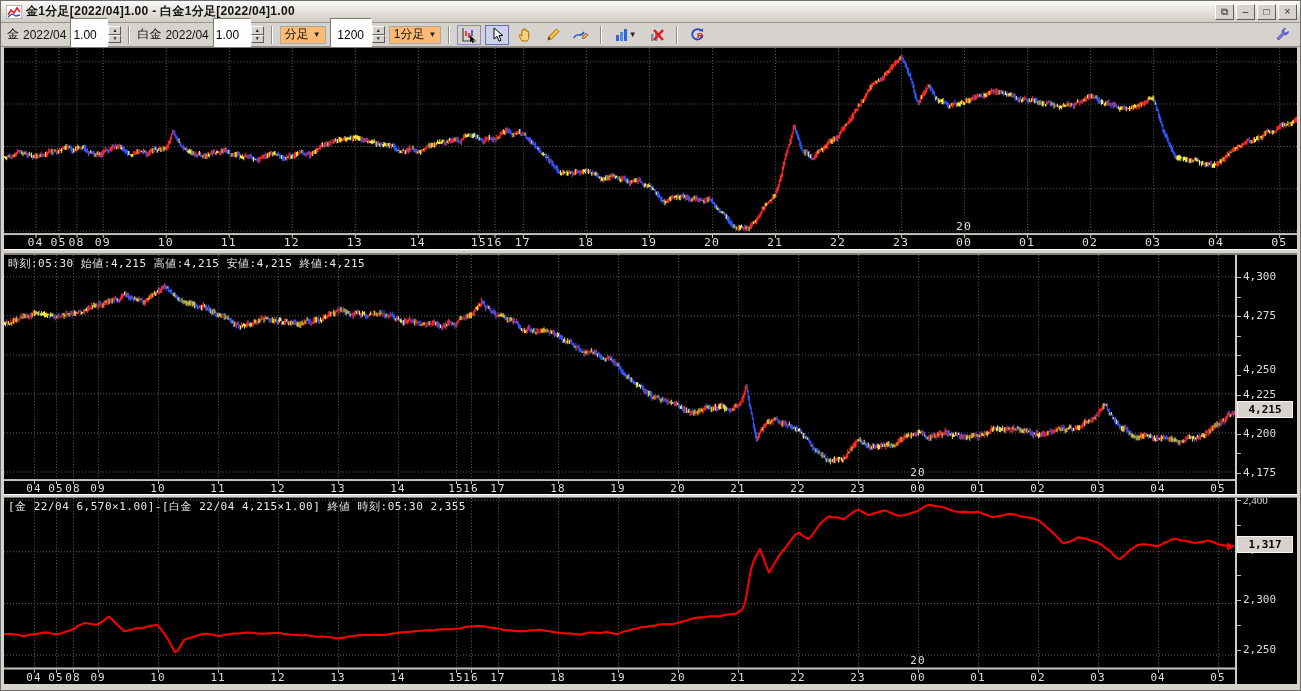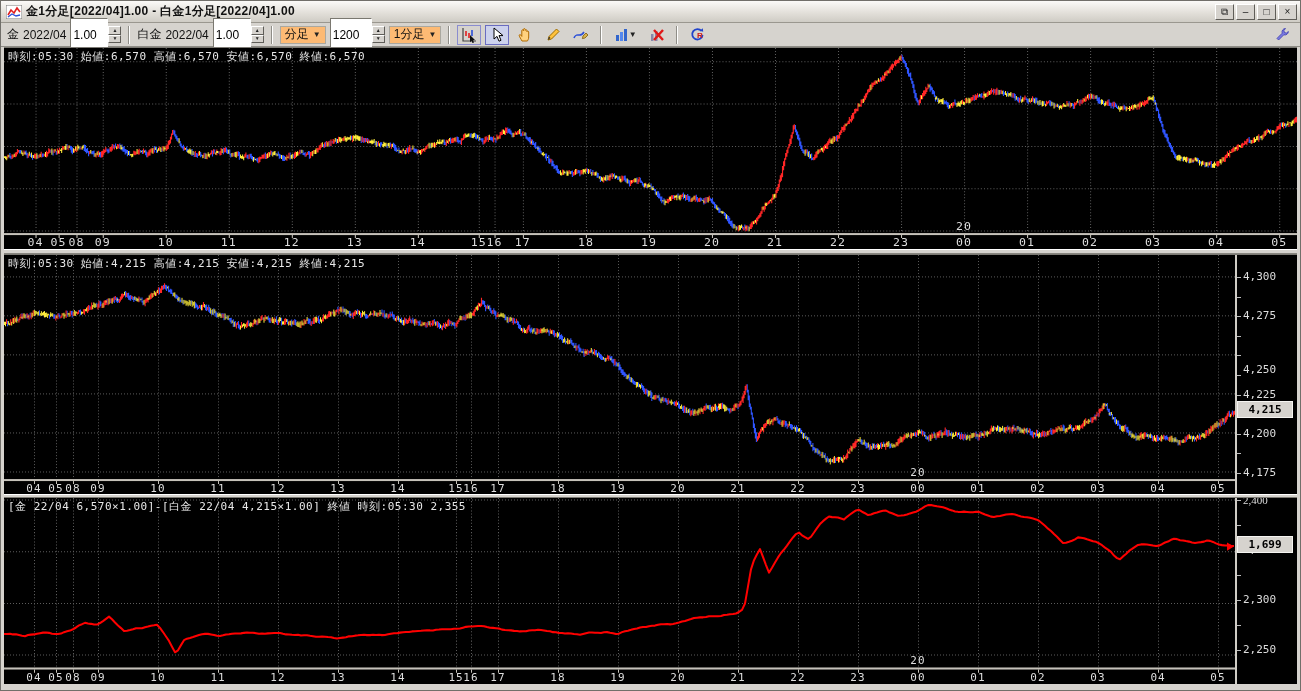--- a/index.html
+++ b/index.html
@@ -93,21 +93,21 @@
         <button class="sb">▲</button>
         <button class="sb">▼</button>
       </span>
     </span>
     <span class="vsep"></span>
     <button class="drop">
       <span>分足</span>
       <span class="caret">▼</span>
     </button>
     <span class="field">
-      <input class="num" style="width: 42px;" value="1200">
+      <input class="num" style="width: 42px; text-align: center;" value="1200">
       <span class="spin">
         <button class="sb">▲</button>
         <button class="sb">▼</button>
       </span>
     </span>
     <button class="drop">
       <span>1分足</span>
       <span class="caret">▼</span>
     </button>
     <span class="vsep"></span>
@@ -205,21 +205,20 @@
             <text x="974" y="199" fill="#dedede" font-size="11" font-family="DejaVu Sans Mono,monospace" text-anchor="middle" letter-spacing="1">01</text>
             <text x="1034" y="199" fill="#dedede" font-size="11" font-family="DejaVu Sans Mono,monospace" text-anchor="middle" letter-spacing="1">02</text>
             <text x="1094" y="199" fill="#dedede" font-size="11" font-family="DejaVu Sans Mono,monospace" text-anchor="middle" letter-spacing="1">03</text>
             <text x="1154" y="199" fill="#dedede" font-size="11" font-family="DejaVu Sans Mono,monospace" text-anchor="middle" letter-spacing="1">04</text>
             <text x="1214" y="199" fill="#dedede" font-size="11" font-family="DejaVu Sans Mono,monospace" text-anchor="middle" letter-spacing="1">05</text>
             <text x="914" y="183" fill="#dedede" font-size="11" font-family="DejaVu Sans Mono,monospace" text-anchor="middle" letter-spacing="1">20</text>
             <path d="M5.6 105.5V110.8M6.7 108.2V111.7M14.9 102.5V105.9M15.9 102.4V106.1M20.0 103.8V107.1M21.0 103.0V107.8M22.1 105.2V110.7M25.1 105.9V109.6M27.2 107.6V112.3M32.3 107.4V111.1M36.4 106.1V109.8M37.4 106.0V109.3M44.6 102.2V105.2M46.7 102.8V108.1M49.8 103.4V107.2M60.0 96.6V101.4M63.1 98.2V102.2M64.1 98.5V105.2M65.1 99.8V106.7M72.3 98.9V102.3M76.4 97.1V103.5M77.5 97.4V104.6M78.5 101.2V105.9M79.5 100.5V105.3M80.5 103.6V108.7M83.6 103.7V106.7M84.6 103.5V106.9M85.7 103.0V109.3M90.8 104.3V109.3M91.8 104.5V110.0M98.0 101.1V104.1M99.0 102.0V106.0M100.0 101.1V105.3M104.1 97.0V100.9M106.2 96.1V100.3M110.3 96.0V101.4M112.3 96.9V102.9M113.4 99.4V104.3M114.4 98.4V104.2M115.4 101.4V107.0M116.4 101.9V105.8M117.5 102.6V108.8M119.5 103.6V108.4M129.8 102.6V105.3M131.8 102.6V106.6M134.9 102.2V107.8M135.9 104.0V109.7M143.1 98.5V105.1M145.2 99.2V105.4M150.3 100.7V104.6M161.6 82.1V87.0M162.6 83.0V89.0M163.6 86.7V91.3M164.6 88.2V93.2M165.7 90.4V94.4M167.7 93.5V98.5M168.7 96.0V99.9M169.8 98.5V101.0M170.8 97.2V103.2M173.9 98.9V104.2M174.9 101.4V105.1M179.0 101.6V108.5M181.1 104.4V109.5M183.1 105.6V109.5M184.1 106.0V110.4M187.2 104.6V109.7M188.2 107.0V108.9M191.3 105.2V111.5M198.5 103.1V109.0M200.6 102.1V106.4M204.7 104.0V106.6M208.8 100.3V106.9M211.8 99.9V105.7M212.9 102.1V106.5M214.9 102.1V107.4M215.9 106.0V110.1M219.0 105.4V108.5M223.1 103.7V108.5M224.1 104.6V112.3M231.3 107.2V110.8M232.4 107.2V111.8M234.4 106.2V110.0M235.4 106.4V111.5M236.5 108.6V113.0M238.5 109.8V112.8M240.6 110.8V113.9M241.6 110.2V115.4M248.8 105.1V111.5M254.9 103.4V108.0M259.0 105.6V108.1M261.1 104.0V108.4M262.1 106.3V111.2M263.1 107.1V110.7M265.2 107.7V113.2M266.2 107.9V113.5M267.2 108.5V113.5M272.4 105.1V112.2M275.4 106.7V110.6M282.6 102.2V106.7M284.7 102.8V107.5M285.7 105.4V107.7M286.7 104.6V109.2M289.8 103.5V107.3M290.8 103.7V111.4M304.2 96.7V100.1M306.2 94.2V99.4M310.3 93.3V99.0M312.4 93.5V95.7M316.5 90.9V96.2M330.8 88.2V92.2M340.1 89.3V95.5M342.1 90.2V95.2M344.2 90.5V94.6M346.2 90.4V95.3M348.3 92.7V95.6M353.4 93.2V97.7M355.5 94.5V99.1M358.5 94.8V99.9M359.6 94.7V98.0M364.7 96.5V100.7M367.8 94.9V99.2M370.8 95.1V100.3M371.9 96.3V103.2M372.9 97.4V103.7M373.9 100.1V104.5M376.0 99.9V106.1M378.0 102.4V105.4M381.1 102.4V106.1M384.2 100.1V105.0M387.3 100.0V104.2M390.3 99.9V104.5M391.4 101.3V105.5M392.4 101.3V104.8M393.4 102.1V107.0M405.7 96.1V100.5M419.1 92.0V97.6M420.1 94.2V97.4M425.2 90.0V96.3M431.4 88.9V94.5M432.4 89.4V95.9M433.4 92.7V94.6M434.4 92.7V96.4M443.7 86.8V90.0M444.7 85.4V90.0M448.8 85.6V91.2M449.8 86.6V92.0M451.9 87.5V93.5M453.9 90.7V92.7M455.0 90.8V94.2M456.0 90.7V96.9M460.1 89.7V92.5M463.2 89.3V92.7M464.2 89.2V93.0M465.2 89.7V94.1M468.3 90.6V95.3M479.6 79.8V85.9M480.6 81.4V85.2M481.6 81.0V86.4M482.7 83.0V87.1M483.7 85.1V89.6M491.9 81.3V88.6M492.9 85.7V88.8M495.0 86.0V88.0M497.0 85.1V91.1M498.0 89.0V92.2M499.1 89.9V93.4M500.1 89.5V94.6M501.1 89.8V96.7M503.2 91.9V97.4M504.2 93.6V97.6M505.2 95.7V99.9M506.2 94.5V101.6M507.3 99.4V100.9M508.3 98.3V103.5M509.3 98.9V105.2M510.4 100.2V105.0M511.4 103.2V106.9M515.5 106.0V111.1M516.5 105.9V113.3M518.6 107.5V115.7M519.6 111.1V116.6M521.6 111.7V118.9M522.7 113.4V118.9M523.7 116.6V121.5M524.7 118.4V120.9M525.7 117.5V123.2M526.8 118.0V125.7M527.8 121.7V126.5M528.8 123.3V126.3M535.0 124.3V126.4M540.1 123.5V126.4M541.1 123.1V129.7M546.3 122.8V126.4M547.3 122.6V125.7M548.3 123.0V128.9M555.5 121.1V125.9M558.6 121.6V126.7M560.6 122.5V127.9M564.7 125.2V130.4M565.7 125.5V130.4M567.8 128.7V134.6M574.0 127.6V133.9M578.1 126.2V130.0M581.1 125.9V131.5M584.2 129.0V132.3M585.2 129.2V132.5M590.4 128.5V132.8M591.4 128.1V134.3M592.4 131.2V135.3M594.5 132.2V136.1M595.5 133.0V139.1M602.7 130.2V136.4M605.8 130.4V135.3M606.8 133.1V135.7M607.8 134.3V138.1M608.8 136.2V140.0M611.9 136.9V140.9M616.0 136.2V141.7M618.1 138.7V142.8M619.1 141.3V143.7M620.1 141.6V147.2M622.2 144.0V149.8M623.2 144.0V151.0M624.2 146.2V151.2M625.2 149.2V154.1M626.3 149.2V155.9M628.3 150.9V157.2M637.6 147.8V151.4M641.7 146.3V150.7M646.8 145.2V152.1M648.8 147.5V153.4M650.9 146.7V152.7M651.9 148.6V154.4M652.9 149.1V154.2M659.1 147.4V153.3M660.1 149.8V155.1M663.2 150.3V154.2M664.2 151.1V153.4M666.3 150.8V157.4M668.3 149.9V155.9M672.4 150.4V153.4M673.5 151.8V155.6M674.5 150.7V156.6M675.5 154.2V157.3M676.5 155.0V161.1M677.6 156.9V161.6M679.6 159.5V163.1M680.6 160.4V165.5M681.7 161.2V165.7M683.7 163.5V166.8M685.8 164.9V168.7M686.8 165.8V171.5M688.8 167.8V174.0M689.9 168.8V176.3M690.9 170.6V177.2M691.9 173.8V178.9M693.0 173.4V180.4M694.0 176.3V181.3M696.0 177.7V181.0M698.1 179.6V182.5M703.2 178.7V182.2M705.3 177.5V183.1M708.3 178.6V183.4M753.5 77.5V84.7M754.5 81.8V87.7M755.5 83.8V91.8M756.6 86.9V92.9M757.6 90.1V98.6M758.6 93.9V101.4M759.6 97.8V103.4M760.7 101.7V105.6M761.7 102.8V106.6M764.8 102.0V108.2M766.8 103.6V111.4M768.9 106.1V112.8M769.9 110.4V112.6M792.5 88.0V93.7M834.5 29.5V33.7M855.0 6.7V11.7M856.1 9.0V14.7M857.1 11.7V15.5M858.1 13.0V19.2M859.1 15.1V21.2M860.2 19.1V25.8M861.2 20.3V28.6M862.2 25.3V28.9M863.2 24.7V32.3M864.3 30.3V36.0M865.3 33.2V40.1M866.3 36.4V45.4M867.3 41.9V50.5M868.4 45.1V53.0M869.4 49.9V54.8M870.4 52.5V57.6M881.7 35.9V44.0M882.7 38.4V42.4M883.8 39.7V46.6M884.8 42.3V46.5M885.8 43.5V49.0M886.8 47.8V53.7M888.9 50.0V54.2M895.0 52.3V56.7M896.1 53.8V56.0M897.1 52.8V57.0M898.1 54.2V59.6M899.1 54.7V61.2M905.3 51.7V56.8M906.3 55.0V57.9M923.8 47.7V53.0M927.9 47.1V49.8M929.9 46.2V49.8M930.9 45.3V50.1M941.2 42.3V44.5M943.3 41.4V45.4M946.3 41.8V46.9M948.4 42.2V46.6M951.5 42.8V48.3M952.5 44.5V46.9M955.6 43.8V48.4M959.7 45.2V50.0M961.7 45.1V50.4M962.7 46.2V53.0M964.8 49.4V53.4M965.8 49.5V54.7M967.9 48.1V53.7M973.0 49.6V52.2M974.0 50.8V54.7M975.1 51.1V56.4M980.2 50.1V54.7M982.2 49.8V56.1M983.3 50.0V55.0M985.3 53.1V58.1M987.4 54.6V57.1M990.4 53.5V57.3M995.6 52.3V57.8M996.6 53.0V58.8M998.6 54.6V57.9M1000.7 55.7V59.9M1003.8 56.8V60.4M1014.0 53.5V58.8M1017.1 55.2V58.1M1018.1 56.0V61.4M1023.3 53.4V55.5M1025.3 51.7V55.8M1033.5 46.2V50.7M1036.6 47.0V51.3M1038.7 48.3V51.0M1040.7 47.6V53.2M1041.7 49.8V55.6M1042.8 49.4V56.3M1043.8 52.2V55.8M1046.9 53.0V57.4M1052.0 51.6V58.3M1053.0 54.7V58.1M1054.0 55.2V60.6M1056.1 54.0V61.0M1058.1 54.9V59.3M1059.2 56.8V60.2M1060.2 59.0V61.4M1066.4 57.0V61.9M1067.4 58.6V61.8M1095.1 49.0V54.4M1096.1 52.3V57.2M1097.1 55.1V63.6M1098.2 59.9V63.4M1099.2 61.8V70.5M1100.2 66.1V73.5M1101.2 69.0V75.5M1102.3 73.4V79.1M1103.3 76.3V84.8M1104.3 81.4V86.9M1105.3 82.3V89.6M1106.4 85.9V90.8M1107.4 86.2V93.9M1108.4 89.6V96.0M1109.4 94.2V99.4M1110.5 95.4V101.1M1111.5 97.8V104.5M1112.5 99.5V104.9M1113.5 102.9V107.3M1114.6 104.8V110.5M1115.6 106.7V111.8M1121.7 109.9V113.6M1127.9 110.8V115.9M1132.0 111.9V115.6M1136.1 110.2V113.4M1137.1 110.7V115.7M1139.2 113.9V116.3M1143.3 115.1V119.9M1146.4 114.4V120.0M1149.4 113.5V120.4M1185.4 89.4V95.4M1186.4 92.1V95.4M1195.6 88.6V92.5M1203.8 81.4V84.8M1205.9 82.0V86.4M1216.1 74.9V79.0M1220.2 75.7V80.1" stroke="#2f55ff" stroke-width="1.1" fill="none"></path>
             <path d="M3.6 107.4V111.0M7.7 106.8V111.6M8.7 107.2V110.4M10.8 104.9V109.8M11.8 104.4V109.0M12.8 101.6V106.9M13.8 102.6V104.9M19.0 103.1V107.2M23.1 106.1V110.3M29.2 106.1V111.1M30.3 106.4V111.3M33.3 107.4V110.6M35.4 104.3V110.0M38.5 106.2V108.9M40.5 103.3V110.1M41.5 104.6V109.1M42.6 100.8V106.2M43.6 101.8V105.2M47.7 101.7V105.6M50.8 101.1V107.0M52.8 100.3V106.3M55.9 98.4V102.7M56.9 98.9V102.1M61.0 98.1V102.8M67.2 101.5V104.9M69.2 98.8V104.5M73.3 100.1V101.8M81.6 103.6V106.9M87.7 105.5V110.0M89.8 103.2V109.5M92.8 103.7V110.1M93.9 103.2V109.9M94.9 101.3V107.2M95.9 102.2V105.5M96.9 99.5V104.4M101.0 99.5V104.1M102.1 99.1V104.2M103.1 96.5V103.0M105.1 97.8V101.9M108.2 96.4V101.5M109.3 97.1V100.8M123.6 103.3V107.2M124.6 103.7V107.8M125.7 104.0V107.4M127.7 102.4V107.0M128.7 101.2V107.1M132.8 100.9V106.4M136.9 104.7V109.7M138.0 102.7V108.3M139.0 101.8V108.0M140.0 101.0V104.9M142.1 100.6V106.3M148.2 98.9V103.3M151.3 98.7V103.3M154.4 97.9V103.6M155.4 97.0V102.3M156.4 93.1V101.4M157.5 92.4V97.2M158.5 89.3V95.9M159.5 85.9V91.9M160.5 82.3V87.4M171.8 99.6V102.8M182.1 103.5V109.6M185.2 104.0V108.5M190.3 105.8V110.5M193.4 106.8V111.8M196.4 105.2V107.9M197.5 102.8V106.7M199.5 101.8V106.8M202.6 101.9V107.8M205.7 103.4V108.1M206.7 100.5V107.6M209.8 100.5V104.9M210.8 99.7V104.7M218.0 105.3V109.2M222.1 103.9V109.1M229.3 106.8V110.5M230.3 105.0V109.9M233.4 106.8V111.6M242.6 109.7V115.9M243.6 109.1V114.5M244.7 109.5V111.9M245.7 107.2V111.1M246.7 107.2V111.4M247.7 106.3V111.1M249.8 106.6V111.6M251.8 104.4V110.3M253.9 103.1V107.4M269.3 107.2V113.3M271.3 105.2V111.2M276.5 105.0V111.6M277.5 104.1V110.5M280.6 104.8V108.1M281.6 102.2V106.2M287.7 105.9V109.1M288.8 104.5V107.6M291.8 104.6V110.8M292.9 103.9V108.2M294.9 102.5V106.4M298.0 100.3V105.1M299.0 100.7V105.0M300.1 97.9V102.3M301.1 97.2V102.6M302.1 95.4V100.3M305.2 94.9V100.3M307.2 93.5V99.1M309.3 93.4V98.3M311.3 92.0V98.4M313.4 91.5V96.4M314.4 92.1V96.1M318.5 89.1V95.8M322.6 90.5V93.3M323.7 89.1V93.8M331.9 88.2V94.6M341.1 88.9V94.5M343.1 90.4V95.0M345.2 90.7V94.4M347.2 91.7V96.1M356.5 93.4V98.2M368.8 96.3V101.3M379.0 102.3V106.7M383.1 100.6V106.2M385.2 99.8V106.2M386.2 97.6V104.4M388.3 100.7V102.2M394.4 102.0V106.0M397.5 101.4V106.8M398.5 101.5V104.7M400.6 100.4V104.5M401.6 98.4V102.4M402.6 98.0V101.5M403.7 96.4V99.1M408.8 95.3V99.5M410.8 95.6V99.8M421.1 92.2V98.4M423.2 91.5V96.4M426.2 91.3V95.5M427.3 90.1V95.4M428.3 90.4V95.0M430.3 89.5V94.8M435.5 90.8V97.6M436.5 90.6V93.0M437.5 86.9V92.5M438.5 85.8V91.0M457.0 92.6V96.7M458.0 89.2V95.6M459.1 88.8V94.1M461.1 87.8V94.4M466.2 88.6V94.9M469.3 87.0V93.0M471.4 87.6V91.1M472.4 84.4V91.2M473.4 83.8V87.6M474.4 82.0V87.4M477.5 80.0V87.5M478.6 80.1V85.4M485.7 85.7V89.5M486.8 83.7V87.2M488.8 83.5V87.1M489.8 82.7V86.8M493.9 84.0V88.2M502.1 91.8V97.2M520.6 111.2V115.1M531.9 122.1V127.7M538.0 122.6V126.5M542.2 124.6V128.4M543.2 122.8V127.9M545.2 121.5V126.6M549.3 122.5V127.5M550.4 122.7V126.3M554.5 121.0V124.1M557.5 122.3V125.3M561.6 124.7V128.0M570.9 129.2V135.1M576.0 128.7V133.5M577.0 126.4V133.1M579.1 125.6V131.7M588.3 128.1V134.6M589.3 129.0V133.4M596.5 132.8V138.7M597.5 132.6V136.8M598.6 132.7V135.6M599.6 131.7V134.6M603.7 131.8V136.6M604.7 129.6V134.4M610.9 135.4V140.1M631.4 151.5V155.8M632.4 151.8V156.2M633.5 149.2V154.6M635.5 148.0V153.6M636.5 147.9V151.7M638.6 147.7V152.8M644.7 147.8V151.9M645.8 146.5V149.7M649.9 147.8V152.8M654.0 151.6V154.8M656.0 149.8V153.7M658.1 148.2V154.5M661.1 150.9V154.6M662.2 150.4V154.8M667.3 150.6V156.4M669.4 149.8V155.0M671.4 148.4V153.7M699.1 178.3V184.2M704.2 179.8V183.4M706.3 178.2V184.1M707.3 178.4V183.5M710.4 177.1V182.0M711.4 175.4V181.9M712.4 174.1V180.2M714.5 173.0V177.0M716.5 170.5V177.3M717.6 169.4V174.1M718.6 167.8V171.6M719.6 166.1V170.7M720.6 164.0V169.5M721.7 159.5V166.6M723.7 158.9V164.6M724.8 155.3V162.2M726.8 155.2V158.0M727.8 154.1V157.0M728.9 152.8V156.3M730.9 150.6V156.1M731.9 147.0V152.7M735.0 142.5V150.5M736.0 139.8V145.6M737.1 136.7V143.6M738.1 132.2V140.2M739.1 127.9V135.0M740.1 125.8V133.5M741.2 118.7V130.0M742.2 113.8V122.9M743.2 110.8V118.9M744.2 105.6V112.3M745.3 102.2V109.2M746.3 99.7V105.7M747.3 96.6V100.7M748.3 91.1V98.5M749.4 87.2V96.6M750.4 84.7V91.0M751.4 77.7V86.2M752.4 76.6V82.0M763.7 101.7V105.9M770.9 109.6V112.8M771.9 107.1V112.3M773.0 104.2V110.9M774.0 103.6V110.1M776.0 102.0V105.7M777.1 101.6V104.7M780.1 98.7V105.3M781.2 97.3V103.0M782.2 96.7V101.0M783.2 95.8V101.5M784.2 93.8V101.4M785.3 91.8V97.2M786.3 90.1V95.4M789.4 88.6V96.1M791.4 89.1V93.0M793.5 87.5V93.9M794.5 87.7V91.2M795.5 84.4V90.9M796.6 82.6V87.4M797.6 79.2V85.5M798.6 79.5V82.7M799.6 77.7V84.3M800.7 75.9V82.6M802.7 75.2V77.6M803.7 73.0V76.5M804.8 69.4V76.4M805.8 71.3V73.9M806.8 67.7V74.9M807.8 65.3V72.9M808.9 64.7V71.0M809.9 61.3V66.1M810.9 60.8V65.7M811.9 61.0V63.5M813.0 55.6V63.6M815.0 56.8V58.8M816.1 51.8V59.1M817.1 51.6V55.4M819.1 48.0V54.0M820.2 45.8V51.9M821.2 44.9V49.7M822.2 41.8V46.8M823.2 40.9V44.8M824.3 37.3V44.1M826.3 34.7V41.5M827.3 34.8V39.2M828.4 33.7V37.1M829.4 32.5V36.9M831.4 32.4V36.2M833.5 31.7V34.5M835.5 29.6V33.8M836.6 27.3V32.3M837.6 28.3V33.1M838.6 24.2V30.7M839.6 23.3V27.6M840.7 22.4V28.2M842.7 20.5V25.7M843.7 18.6V25.2M844.8 16.7V21.7M845.8 15.7V22.3M846.8 16.3V19.9M847.9 13.4V17.6M848.9 11.8V18.4M849.9 12.4V16.1M850.9 11.6V15.1M852.0 9.7V15.4M854.0 7.3V13.0M871.4 51.8V57.6M872.5 47.3V55.6M874.5 45.1V51.6M875.5 42.7V48.7M876.6 42.5V47.9M877.6 38.9V46.3M878.6 40.5V44.3M879.7 36.0V41.5M901.2 56.4V60.6M903.2 54.8V60.1M904.3 54.3V58.0M912.5 52.0V56.2M915.6 50.2V55.5M917.6 51.6V55.1M920.7 49.5V54.1M921.7 49.2V53.1M922.7 47.3V52.5M924.8 46.6V52.3M925.8 47.4V52.1M926.8 45.4V50.1M932.0 48.3V50.1M933.0 43.7V51.8M936.1 44.3V49.2M937.1 42.7V47.9M939.2 42.3V47.0M940.2 40.4V46.1M942.2 40.9V46.9M944.3 41.4V47.5M945.3 40.0V46.9M949.4 42.0V46.2M960.7 45.6V49.8M966.8 50.0V55.1M971.0 49.8V53.8M972.0 47.7V52.0M977.1 52.6V55.5M979.2 48.4V53.7M992.5 52.9V58.3M993.5 54.0V56.3M994.5 52.9V55.6M1001.7 57.1V59.1M1007.9 56.5V59.8M1012.0 53.3V58.1M1015.1 54.8V60.1M1019.2 54.6V61.1M1020.2 55.1V57.9M1021.2 53.2V56.9M1024.3 52.2V58.1M1026.3 51.9V56.4M1027.4 50.2V54.9M1029.4 48.8V54.3M1030.4 48.8V53.5M1032.5 45.9V52.6M1034.6 45.9V51.4M1037.6 46.8V51.6M1049.9 53.7V57.0M1051.0 52.1V58.4M1055.1 54.7V58.5M1057.1 53.9V59.5M1065.3 58.1V62.8M1069.4 59.1V62.0M1072.5 59.4V63.0M1074.6 57.0V62.5M1078.7 56.8V62.1M1080.7 54.9V61.7M1081.7 53.7V59.8M1083.8 53.5V57.3M1084.8 54.5V57.8M1085.8 52.6V58.7M1086.9 52.9V57.2M1087.9 52.3V56.0M1088.9 49.4V56.1M1126.9 109.8V113.9M1131.0 111.0V115.0M1133.0 110.7V114.0M1142.3 114.1V117.7M1147.4 114.5V118.5M1148.4 113.9V117.2M1154.6 114.0V118.7M1155.6 113.6V119.4M1156.6 113.5V118.4M1159.7 109.9V115.3M1161.8 109.2V114.5M1162.8 107.5V114.4M1163.8 106.8V110.8M1164.8 104.1V110.4M1166.9 102.7V110.1M1168.9 101.6V105.6M1170.0 100.2V104.8M1171.0 99.5V104.2M1173.0 98.9V102.0M1174.1 97.2V103.4M1175.1 96.8V102.2M1178.2 96.1V100.5M1179.2 95.2V100.3M1180.2 95.9V98.0M1181.2 93.3V97.6M1182.3 93.8V96.4M1183.3 91.5V97.8M1184.3 90.6V94.1M1188.4 92.4V96.1M1189.5 90.3V95.5M1194.6 86.6V94.1M1198.7 86.8V91.4M1199.7 83.9V89.8M1201.8 82.3V87.3M1202.8 81.1V85.4M1206.9 83.0V86.0M1210.0 83.4V85.0M1211.0 81.8V86.0M1212.0 78.6V83.6M1213.0 78.5V82.4M1214.1 76.7V81.4M1215.1 75.1V81.9M1218.2 74.3V80.9M1223.3 74.8V79.5M1228.4 70.9V76.1M1229.5 69.7V74.8M1230.5 69.2V74.8" stroke="#ff2626" stroke-width="1.1" fill="none"></path>
             <path d="M0.5 108.8V110.6M1.5 108.7V111.8M2.6 109.0V112.9M4.6 107.2V109.7M9.7 106.2V109.5M16.9 103.0V106.7M18.0 104.9V108.6M20.0 104.8V106.8M24.1 104.3V108.2M26.2 105.1V110.3M28.2 107.6V110.5M31.3 105.8V111.3M31.3 107.3V109.3M34.4 106.2V109.6M34.4 106.8V108.8M39.5 104.5V109.5M45.6 101.0V107.3M48.7 101.7V104.1M51.8 102.7V106.0M53.9 101.9V103.6M54.9 100.5V105.4M58.0 98.6V102.3M59.0 96.5V102.6M62.1 98.0V100.5M66.2 100.8V105.3M68.2 98.8V103.3M70.3 97.3V103.0M71.3 98.8V101.0M74.4 98.7V102.2M75.4 97.5V100.7M82.6 102.5V106.1M86.7 105.7V109.3M88.7 104.1V107.7M90.8 105.3V107.3M107.2 98.8V101.7M111.3 97.6V102.0M111.3 97.9V99.9M112.3 99.7V101.7M118.5 103.4V107.6M120.5 106.5V108.0M121.6 106.5V109.8M122.6 106.4V109.3M126.7 101.4V106.5M130.8 103.2V104.8M133.9 103.1V105.1M141.1 100.8V106.1M144.1 99.8V102.6M146.2 102.0V105.0M147.2 100.3V103.3M149.3 99.7V104.5M152.3 98.8V104.0M153.4 99.9V101.9M166.7 90.7V95.8M172.9 100.4V102.2M174.9 103.1V105.1M175.9 101.9V106.0M177.0 100.9V106.4M178.0 102.3V107.2M180.0 103.5V107.5M186.2 103.5V108.0M189.3 107.6V110.8M192.3 106.0V111.5M194.4 104.7V109.0M195.4 106.5V110.1M201.6 104.9V107.4M202.6 103.6V105.6M203.6 103.6V105.5M207.7 101.6V105.4M213.9 102.2V106.4M217.0 105.6V109.4M217.0 106.0V108.0M220.0 104.6V109.5M221.1 104.3V110.4M225.2 107.0V110.7M226.2 108.6V111.4M227.2 107.1V111.3M228.2 109.0V112.7M237.5 109.5V114.4M239.5 111.4V112.8M250.8 105.8V110.7M252.9 104.8V109.3M255.9 104.7V109.0M257.0 104.1V107.5M258.0 103.4V107.7M260.0 106.2V108.8M264.2 107.5V111.6M268.3 109.6V112.4M270.3 109.1V110.6M273.4 107.6V111.2M274.4 106.5V111.2M278.5 104.5V109.2M279.5 103.7V108.3M283.6 102.3V105.4M293.9 103.5V108.8M296.0 102.6V106.5M297.0 101.1V106.6M303.1 94.7V99.6M303.1 96.1V98.1M308.3 94.7V99.2M315.4 90.5V94.1M317.5 91.5V95.4M319.5 89.5V94.2M320.6 89.7V95.2M321.6 90.9V93.6M324.7 88.4V93.0M325.7 90.2V94.5M326.7 89.3V93.1M327.8 90.2V92.1M327.8 89.7V91.7M328.8 90.2V91.9M328.8 89.6V91.6M329.8 87.9V93.0M332.9 87.7V93.4M333.9 88.1V90.9M334.9 86.9V93.2M336.0 87.6V91.6M337.0 87.9V92.6M337.0 89.9V91.9M338.0 88.8V93.4M339.0 88.6V93.1M346.2 93.6V95.6M348.3 93.5V95.5M349.3 92.9V95.7M350.3 91.9V96.7M351.3 92.9V96.2M352.4 91.5V95.4M354.4 93.5V99.5M357.5 95.7V99.0M360.6 96.5V99.2M361.6 94.2V99.9M362.6 95.3V98.6M363.7 95.2V98.9M365.7 95.4V98.4M366.7 95.2V100.4M369.8 96.2V99.6M374.9 102.2V103.5M377.0 102.4V105.6M378.0 103.5V105.5M380.1 101.0V103.5M382.1 102.5V106.8M389.3 98.0V102.1M393.4 104.1V106.1M395.5 102.8V105.6M396.5 102.4V107.4M399.6 100.9V103.2M404.7 95.2V100.9M406.7 95.2V100.8M407.8 95.1V99.7M409.8 94.6V100.2M411.9 94.4V97.5M412.9 92.3V96.0M413.9 94.4V96.4M413.9 94.1V96.1M414.9 91.8V96.7M416.0 94.1V96.2M417.0 92.2V96.7M418.0 91.9V95.0M422.1 92.9V95.4M424.2 90.4V93.9M429.3 89.9V93.7M439.6 85.9V90.3M439.6 87.3V89.3M440.6 87.3V89.8M441.6 86.1V89.4M442.6 85.6V89.0M445.7 86.5V90.5M446.8 85.7V90.6M447.8 85.1V89.5M450.9 87.2V90.9M452.9 89.4V92.7M462.1 87.2V92.4M467.3 90.8V92.0M470.3 88.9V91.6M475.5 81.9V86.4M476.5 82.9V87.0M484.7 85.2V89.8M487.8 84.8V87.2M490.9 81.5V86.8M496.0 84.6V88.2M502.1 93.6V95.6M508.3 99.9V101.9M512.4 105.2V107.6M513.4 104.4V108.8M514.5 106.2V107.9M517.5 109.2V110.6M529.8 122.8V128.0M530.9 125.1V128.2M532.9 122.9V127.4M533.9 124.2V125.9M536.0 123.1V128.4M537.0 124.1V128.4M539.1 123.8V126.9M544.2 121.6V127.4M551.4 121.5V127.1M552.4 122.2V124.8M552.4 122.8V124.8M553.4 121.4V126.5M556.5 121.6V126.7M559.6 124.7V128.4M562.7 124.9V128.5M563.7 124.1V128.1M566.8 129.0V131.5M568.8 129.5V133.3M569.9 130.2V134.1M571.9 129.8V133.0M572.9 127.8V133.4M575.0 127.9V132.6M577.0 127.8V129.8M580.1 126.9V129.3M582.2 128.1V131.5M583.2 128.2V130.5M586.3 128.8V134.1M587.3 131.9V135.2M587.3 131.4V133.4M593.4 131.2V136.2M597.5 133.1V135.1M600.6 131.0V135.1M601.7 131.0V134.8M601.7 131.3V133.3M609.9 135.9V140.2M610.9 136.5V138.5M612.9 136.9V140.4M614.0 135.8V140.0M615.0 137.7V139.7M617.0 139.1V143.0M618.1 140.7V142.7M621.1 144.1V147.9M627.3 152.8V154.2M629.3 152.2V158.1M630.4 153.7V155.7M633.5 150.2V152.2M634.5 149.3V153.7M638.6 148.8V150.8M639.6 148.3V150.3M640.6 147.4V152.9M642.7 148.4V152.3M643.7 147.4V153.2M647.8 147.2V150.7M655.0 150.4V154.5M657.0 148.4V152.4M665.3 152.4V153.8M666.3 153.5V155.5M670.4 150.1V155.3M678.6 158.0V162.3M679.6 161.1V163.1M682.7 163.9V165.4M683.7 164.3V166.3M684.7 164.2V166.2M687.8 167.1V172.0M695.0 176.9V181.3M695.0 178.2V180.2M697.1 179.1V183.1M700.1 178.0V183.4M701.2 178.5V182.7M702.2 177.5V181.0M706.3 179.4V181.4M709.4 179.7V184.2M713.5 174.1V177.2M715.5 172.6V175.6M722.7 159.3V162.5M724.8 156.3V158.3M725.8 155.4V158.8M729.9 152.2V153.9M733.0 147.1V152.0M734.0 146.6V150.3M762.7 102.1V108.3M765.8 104.1V109.6M767.8 106.9V110.9M775.0 102.1V106.9M778.1 100.3V102.8M779.1 100.2V104.3M782.2 98.4V100.4M787.3 91.9V95.9M788.4 90.8V96.4M790.4 88.6V94.5M801.7 76.1V78.7M814.0 55.9V59.0M818.1 51.0V55.2M825.3 36.6V42.5M825.3 38.8V40.8M830.4 33.0V35.7M832.5 30.5V34.0M838.6 25.7V27.7M841.7 22.6V25.5M853.0 8.2V12.1M873.5 47.6V51.6M880.7 37.0V39.7M886.8 49.8V51.8M887.9 48.4V51.7M889.9 50.6V56.0M890.9 52.0V54.9M892.0 51.2V54.3M892.0 52.2V54.2M893.0 51.5V56.5M894.0 50.3V56.6M900.2 57.3V60.7M902.2 55.2V58.1M907.3 55.3V59.3M908.4 53.7V58.0M909.4 55.0V58.8M910.4 53.6V59.1M911.5 52.6V56.9M913.5 53.8V57.4M914.5 54.6V57.0M916.6 50.0V55.6M918.6 50.0V55.4M919.7 50.8V55.5M928.9 45.9V48.9M933.0 45.9V47.9M934.0 45.8V50.1M935.0 45.5V49.2M938.1 43.1V47.3M947.4 42.3V47.0M950.4 43.0V46.4M953.5 43.3V47.2M954.5 45.5V49.1M956.6 45.3V49.1M957.6 45.4V47.8M958.6 44.3V48.9M963.8 48.3V51.9M968.9 52.0V55.1M968.9 51.4V53.4M969.9 49.5V53.9M976.1 50.6V54.3M978.1 50.6V54.3M981.2 50.8V55.4M984.3 53.1V57.0M986.3 52.3V57.2M988.4 53.1V58.7M989.4 53.4V58.4M989.4 54.6V56.6M991.5 56.0V58.8M997.6 54.0V58.1M999.7 55.0V60.9M1002.8 56.1V59.4M1004.8 58.0V62.0M1005.8 57.6V60.5M1006.9 57.7V61.5M1008.9 55.3V59.1M1009.9 56.8V59.0M1011.0 57.0V59.4M1013.0 55.5V58.7M1013.0 55.6V57.6M1016.1 55.3V58.8M1022.2 51.3V55.1M1028.4 50.8V53.7M1031.5 46.9V50.7M1035.6 46.0V50.8M1039.7 47.4V51.0M1044.8 51.5V57.1M1045.8 51.9V56.4M1047.9 55.3V58.5M1048.9 53.5V57.9M1061.2 58.0V61.9M1062.3 59.8V64.1M1063.3 58.4V62.3M1064.3 58.8V61.8M1068.4 58.9V63.6M1070.5 60.2V61.4M1071.5 58.4V63.4M1073.5 57.9V61.2M1075.6 57.2V61.9M1076.6 56.2V59.9M1077.6 57.2V60.6M1079.7 56.0V59.0M1082.8 54.8V59.0M1089.9 48.8V52.8M1091.0 48.4V52.0M1092.0 50.1V51.8M1093.0 49.1V52.6M1094.1 47.4V53.5M1096.1 54.8V56.8M1116.6 108.5V112.4M1117.6 107.6V113.2M1118.7 107.2V112.8M1119.7 107.7V113.7M1120.7 109.0V111.2M1122.8 109.3V114.1M1123.8 109.0V112.6M1124.8 109.8V114.4M1125.9 109.2V115.0M1128.9 111.1V115.8M1130.0 110.8V115.3M1132.0 112.6V114.6M1134.1 109.9V113.1M1135.1 110.4V114.1M1136.1 112.0V114.0M1138.2 112.5V118.0M1140.2 114.0V118.8M1141.2 113.4V117.3M1144.3 114.7V119.3M1145.3 114.8V118.9M1147.4 115.6V117.6M1150.5 116.6V120.4M1151.5 115.8V120.3M1152.5 114.1V120.6M1153.5 116.0V118.0M1157.7 111.8V115.6M1158.7 111.8V117.2M1160.7 109.9V113.9M1165.9 105.6V108.5M1167.9 104.2V105.4M1172.0 100.0V103.7M1173.0 99.5V101.5M1176.1 97.6V99.4M1177.1 98.0V100.0M1187.4 92.5V96.3M1190.5 89.8V95.2M1191.5 91.4V94.5M1192.5 88.6V92.6M1193.6 88.2V92.8M1196.6 88.5V90.7M1197.7 87.8V92.6M1200.7 83.1V88.4M1203.8 82.5V84.5M1204.8 82.8V85.9M1207.9 82.5V87.2M1208.9 82.9V85.9M1217.2 74.8V79.3M1219.2 75.7V78.3M1221.3 76.2V78.9M1222.3 73.7V77.5M1224.3 74.3V75.7M1225.4 74.8V78.6M1226.4 73.1V78.3M1227.4 72.2V76.0" stroke="#ffee3c" stroke-width="1" fill="none"></path>
           </svg>
-        <div class="info">時刻:05:30 始値:6,570 高値:6,570 安値:6,570 終値:6,570</div>
       </div>
     </section>
 
     <div class="hsep1"></div>
 
     <section class="panel p2">
       <div class="plot">
         <svg preserveAspectRatio="none" viewBox="0 0 1231 240">
             <path d="M30.5 0V225M52.5 0V225M69.5 0V225M94.5 0V225M154.5 0V225M214.5 0V225M274.5 0V225M334.5 0V225M394.5 0V225M452.5 0V225M467.5 0V225M494.5 0V225M554.5 0V225M614.5 0V225M674.5 0V225M734.5 0V225M794.5 0V225M854.5 0V225M914.5 0V225M974.5 0V225M1034.5 0V225M1094.5 0V225M1154.5 0V225M1214.5 0V225M0 22.0H1231M0 61.1H1231M0 100.3H1231M0 139.5H1231M0 178.7H1231M0 217.9H1231" stroke="#5c5c5c" stroke-width="1" fill="none" stroke-dasharray="1,2"></path>
             <rect x="0" y="225" width="1231" height="2" fill="#c6c2ba"></rect>
@@ -320,18 +319,18 @@
           <div class="ytick" style="top: 2px;"></div>
           <div class="ytick" style="top: 27px;"></div>
           <div class="ylab" style="top: 46px;">2,350</div>
           <div class="ytick" style="top: 52px;"></div>
           <div class="ytick" style="top: 77px;"></div>
           <div class="ylab" style="top: 96px; text-align: center;">2,300</div>
           <div class="ytick" style="top: 102px;"></div>
           <div class="ytick" style="top: 127px;"></div>
           <div class="ylab" style="top: 146px;">2,250</div>
           <div class="ytick" style="top: 152px;"></div>
-          <div class="curbox" style="top: 38px;">1,699</div>
+          <div class="curbox" style="top: 38px;">1,317</div>
         </div>
     </section>
 
   </div>
 </div>
 
 </body></html>

